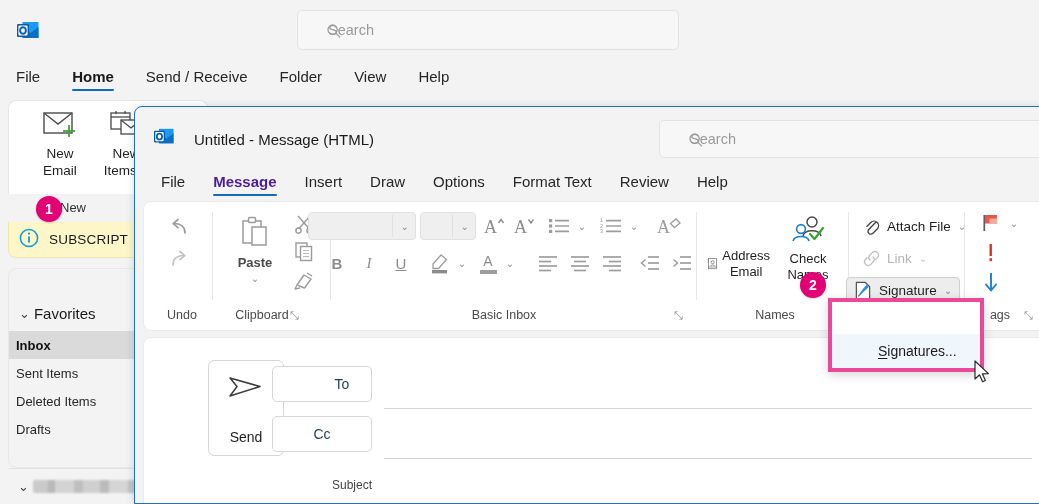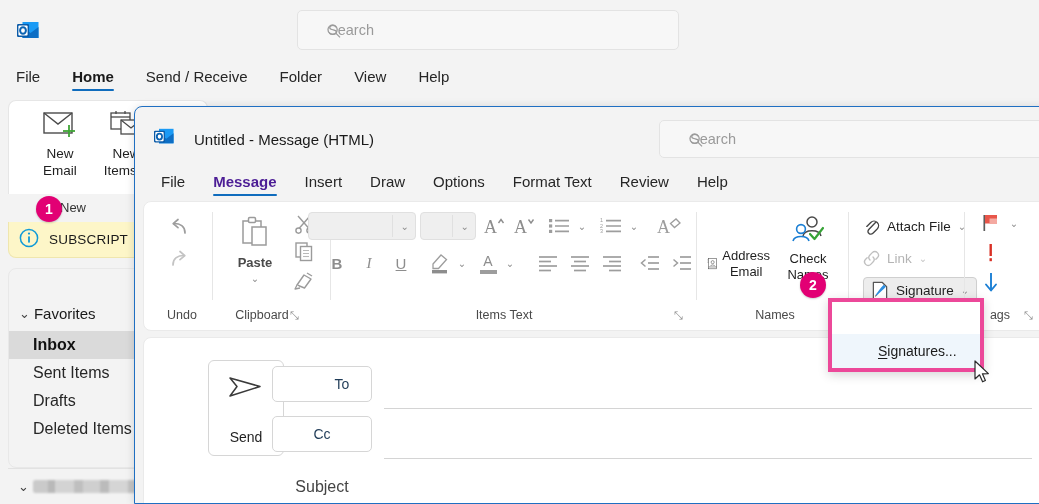--- a/index.html
+++ b/index.html
@@ -59,22 +59,22 @@
   .folder-pane {
     position: absolute; left: 8px; top: 268px; width: 200px; height: 200px;
     background: #f3f3f3; border-radius: 8px; border: 1px solid #e8e8e8;
   }
   .fav-header {
     position: absolute; left: 10px; top: 36px; font-size: 15px; color: #1a1a1a;
     display: flex; align-items: center; gap: 4px;
   }
   .fav-list { position: absolute; left: 0; top: 62px; width: 200px; }
   .fav-item {
-    height: 28px; display: flex; align-items: center; padding-left: 24px;
-    font-size: 16px; color: #262626;
+    height: 28px; display: flex; align-items: center; padding-left: 7px;
+    font-size: 13px; color: #262626;
   }
   .fav-item.sel { background: #dadada; font-weight: 700; color: #111; }
   .acct-pane {
     position: absolute; left: 8px; top: 468px; width: 200px; height: 36px;
     background: #f3f3f3; border-top: 1px solid #e2e2e2;
     display: flex; align-items: center; gap: 4px; padding-left: 10px;
   }
   .blurname {
     width: 108px; height: 13px; border-radius: 2px;
     background: linear-gradient(90deg,#c8c8c8 0 14%, #b6b6b6 14% 20%, #d2d2d2 20% 38%, #bdbdbd 38% 46%,
@@ -172,21 +172,21 @@
     display: flex; flex-direction: column; align-items: center; justify-content: center; gap: 27px;
     font-size: 14px; color: #1f1f1f;
   }
   .addr-btn {
     position: absolute; left: 128px; width: 100px; height: 36px;
     border: 1px solid #d6d6d6; border-radius: 5px; background: #fff;
     display: flex; align-items: center; justify-content: center;
     font-size: 14px; color: #1f3b57;
   }
   .addr-line { position: absolute; left: 240px; right: 14px; height: 1px; background: #d4d4d4; }
-  .subject-lbl { position: absolute; left: 128px; top: 140px; width: 100px; text-align: center; font-size: 16px; color: #444; }
+  .subject-lbl { position: absolute; left: 128px; top: 140px; width: 100px; text-align: right; font-size: 12px; color: #444; }
 </style>
 </head>
 <body>
 
 <div id="root">
 
   <div class="main-titlebar">
     <div class="ol-appicon">
       <svg width="24" height="22" viewBox="0 0 24 22">
         <rect x="6.5" y="2" width="16" height="16" fill="#1a9af5"></rect>
@@ -283,24 +283,24 @@
       <span>Favorites</span>
     </div>
     <div class="fav-list">
       <div class="fav-item sel">
           <span>Inbox</span>
         </div>
       <div class="fav-item">
           <span>Sent Items</span>
         </div>
       <div class="fav-item">
+          <span>Deleted Items</span>
+        </div>
+      <div class="fav-item">
           <span>Drafts</span>
-        </div>
-      <div class="fav-item">
-          <span>Deleted Items</span>
         </div>
     </div>
   </div>
 
   <div class="acct-pane">
     <span class="chev" style="font-size:13px;color:#444;">⌄</span>
     <span class="blurname"></span>
   </div>
 
   <div class="msg-window">
@@ -520,21 +520,21 @@
         </svg>
       </div>
       <div class="tool" style="left:524px;top:48px;width:28px;height:26px;">
         <svg width="22" height="18" viewBox="0 0 22 18">
           <line x1="9" y1="3" x2="20" y2="3" stroke="#9d9d9d" stroke-width="1.7"></line>
           <line x1="9" y1="15" x2="20" y2="15" stroke="#9d9d9d" stroke-width="1.7"></line>
           <line x1="9" y1="9" x2="20" y2="9" stroke="#9d9d9d" stroke-width="1.7"></line>
           <path d="M2.5 5.5 L6.5 9 L2.5 12.5" fill="none" stroke="#9d9d9d" stroke-width="1.5"></path>
         </svg>
       </div>
-      <div class="grp-label" style="left:300px;width:120px;">Items Text</div>
+      <div class="grp-label" style="left:300px;width:120px;">Basic Inbox</div>
       <div class="dlg-launcher" style="left:530px;">⤡</div>
       <div class="grp-sep" style="left:552px;"></div>
 
       <div class="tool" style="left:562px;top:24px;width:64px;height:76px;gap:3px;">
         <svg width="36" height="34" viewBox="0 0 36 34">
           <rect x="7" y="2" width="22" height="28" fill="#fff" stroke="#4a4a4a" stroke-width="1.5"></rect>
           <line x1="7" y1="25" x2="29" y2="25" stroke="#4a4a4a" stroke-width="1.5"></line>
           <circle cx="18" cy="12" r="4.2" fill="none" stroke="#4a4a4a" stroke-width="1.5"></circle>
           <path d="M11.5 23 C12.5 18.5 23.5 18.5 24.5 23" fill="none" stroke="#4a4a4a" stroke-width="1.5"></path>
           <line x1="4" y1="6" x2="7" y2="6" stroke="#4a4a4a" stroke-width="1.5"></line>
@@ -569,21 +569,21 @@
         <span class="chev">⌄</span>
       </div>
       <div class="incl-item disabled" style="left:712px;top:43px;">
         <svg width="17" height="17" viewBox="0 0 18 18">
           <path d="M7.4 10.6 C5.8 9 5.8 6.8 7.4 5.2 L9.8 2.8 C11.4 1.2 13.6 1.2 15.2 2.8 C16.8 4.4 16.8 6.6 15.2 8.2 L13.6 9.8" fill="none" stroke="#c0c0c0" stroke-width="1.4" stroke-linecap="round"></path>
           <path d="M10.6 7.4 C12.2 9 12.2 11.2 10.6 12.8 L8.2 15.2 C6.6 16.8 4.4 16.8 2.8 15.2 C1.2 13.6 1.2 11.4 2.8 9.8 L4.4 8.2" fill="none" stroke="#c0c0c0" stroke-width="1.4" stroke-linecap="round"></path>
         </svg>
         <span>Link</span>
         <span class="chev" style="color:#c6c6c6;">⌄</span>
       </div>
-      <div class="incl-item sig-btn" style="left:702px;top:75px;margin-left:17px;">
+      <div class="incl-item sig-btn" style="left:702px;top:75px;">
         <svg width="18" height="19" viewBox="0 0 19 20">
           <path d="M2.5 1.5 H12 L16.5 6 V18.5 H2.5 Z" fill="#fff" stroke="#555" stroke-width="1.3" stroke-linejoin="round"></path>
           <path d="M5 14.5 C7 11.5 10.5 6.5 13.5 3.8 L15.8 6 C13 8.8 8.5 13 6.2 15.2 Z" fill="#2f8fe0"></path>
           <path d="M4.2 16.8 L6.2 15.2 L5 14.5 Z" fill="#444"></path>
         </svg>
         <span>Signature</span>
         <span class="chev">⌄</span>
       </div>
       <div class="grp-sep" style="left:820px;"></div>
 

